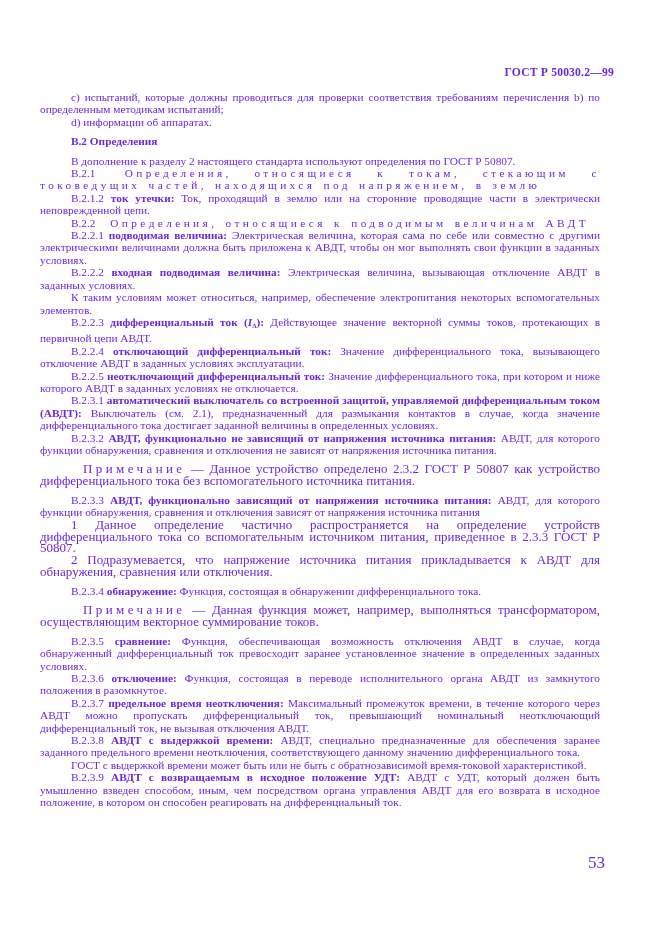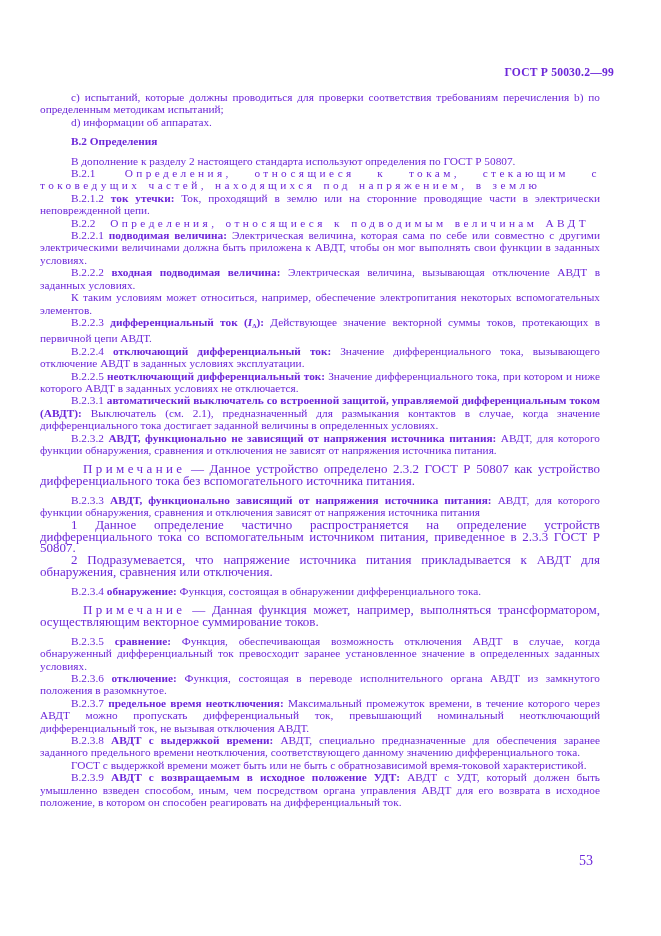--- a/index.html
+++ b/index.html
@@ -42,24 +42,24 @@
     font-size: 13px;
     line-height: 11.8px;
   }
   .b   { font-weight: 700; }
   .bi  { font-weight: 700; font-style: italic; }
   .bsub{ font-weight: 700; font-size: 7px; vertical-align: -2px; }
   .sp  { letter-spacing: 3.4px; word-spacing: 2px; margin-left: 12px; }
   .doc-footer {
     position: absolute;
     top: 853px;
-    left: 42px;
+    left: 54px;
     width: 551px;
     text-align: right;
-    font-size: 14px;
+    font-size: 17px;
   }
 </style>
 </head>
 <body>
 
 <div class="page">
   <div class="doc-header">
     <span>ГОСТ Р 50030.2—99</span>
   </div>
   <div class="doc-body" id="doc-body">

